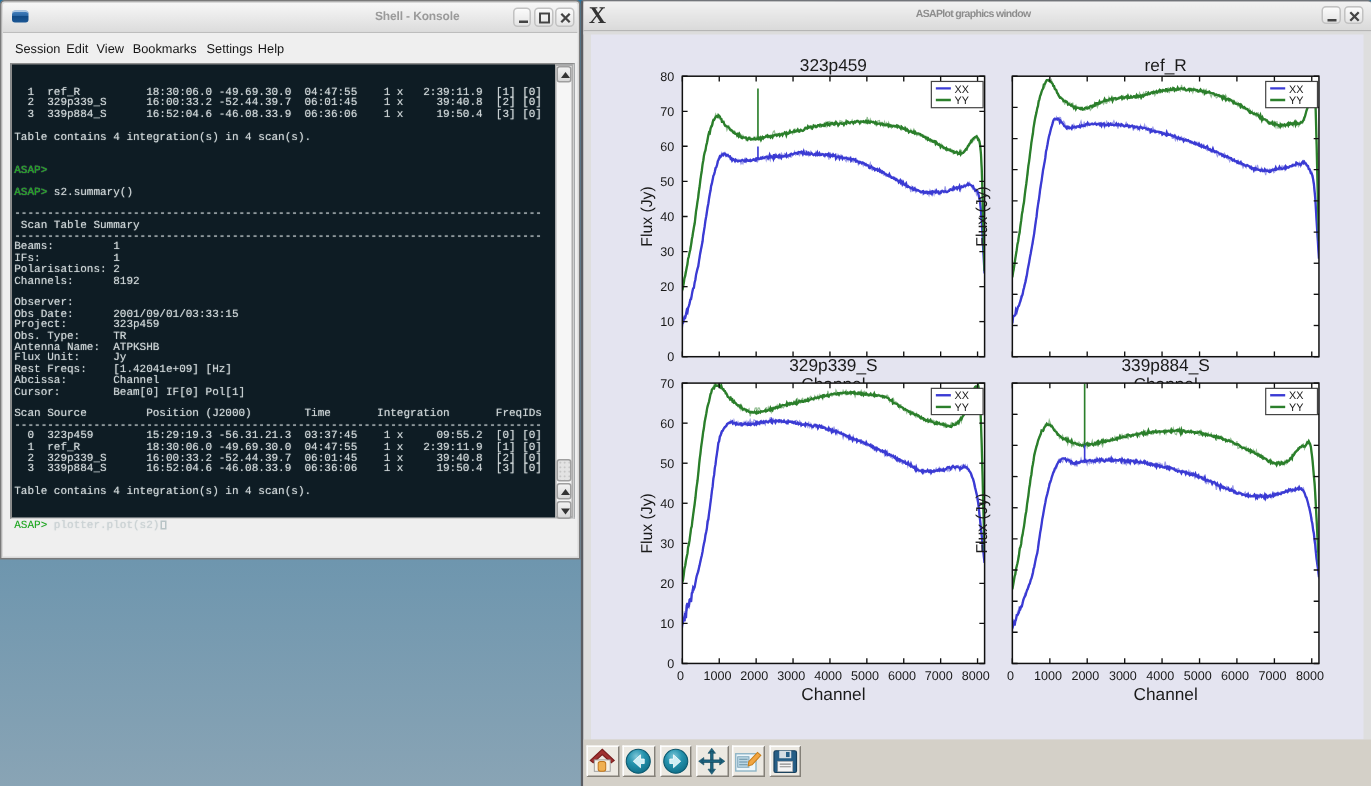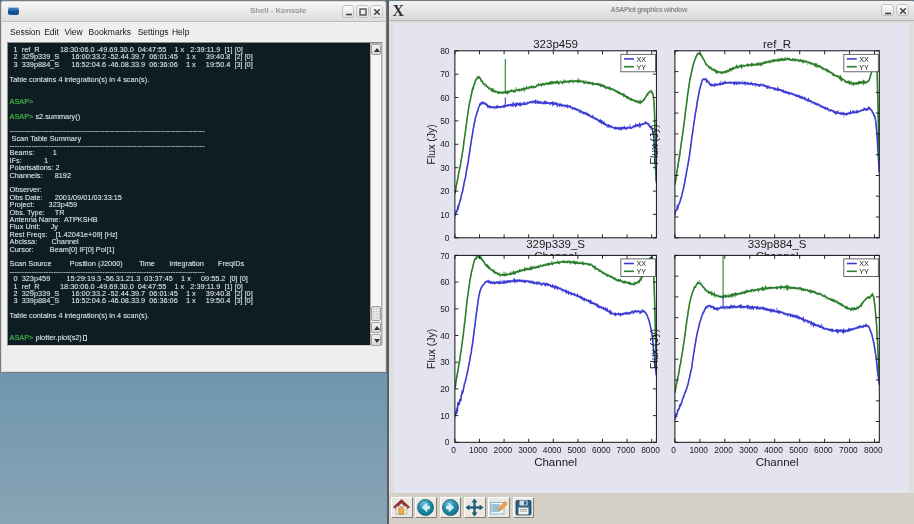--- a/index.html
+++ b/index.html
@@ -7,21 +7,21 @@
 
 #kwin { left:0; top:0; width:387px; height:372.5px; border:1px solid #7a7a7a; border-radius:3px 3px 0 0; background:#efefef; box-shadow:inset 0 0 0 1px #d9d9d9; }
 #ktitle { position:absolute; left:1px; top:1px; right:1px; height:19.5px; background:linear-gradient(#f7f7f7,#dcdcdc); border-bottom:1px solid #bdbdbd; border-radius:2px 2px 0 0; }
 #kicon { position:absolute; left:5.5px; top:4.5px; width:11px; height:8.5px; border-radius:2px; background:linear-gradient(#4a86c4 0%,#2a66a4 45%,#114a86 50%,#1c5794 100%); box-shadow:inset 0 1px 0 rgba(255,255,255,.55); }
 #ktext { position:absolute; left:248px; top:4.4px; font-size:8px; font-weight:bold; color:#9a9a9a; letter-spacing:-0.1px; }
 .tbtn { position:absolute; top:3.2px; width:12.8px; height:12.8px; border:1px solid #c2c2c2; border-radius:3px; background:linear-gradient(#fbfbfb,#e4e4e4); }
 .tbtn svg { position:absolute; left:0; top:0; }
 #kmenu { position:absolute; left:1px; top:21px; right:1px; height:19px; background:#efefef; font-size:8.5px; color:#151515; }
 #kmenu span { position:absolute; top:5px; }
 #kterm { position:absolute; left:5.5px; top:41px; width:376px; height:303.6px; border:1px solid #8c8c8c; border-right-color:#cfcfcf; border-bottom-color:#cfcfcf; background:#0e1c24; }
-#ktext-pre { position:absolute; left:2px; top:3px; font-family:Liberation Sans, sans-serif; font-size:7.345px; line-height:7.395px; letter-spacing:0px; color:#ccd3d5; white-space:pre; text-shadow:0 0 0.7px rgba(190,200,203,.8); }
+#ktext-pre { position:absolute; left:2px; top:16px; font-family:Liberation Mono, monospace; font-size:7.345px; line-height:7.395px; letter-spacing:0px; color:#ccd3d5; white-space:pre; text-shadow:0 0 0.7px rgba(190,200,203,.8); }
 #ktext-pre .g { color:#18a818; }
 .cur { display:inline-block; width:4px; height:6px; border:1px solid #b8c4c6; margin-left:1px; vertical-align:-1px; }
 #kscroll { position:absolute; left:368.5px; top:41.7px; width:12px; height:302.6px; background:#f6f6f6; border:1px solid #adadad; }
 .sbtn { position:absolute; left:0.5px; width:9.8px; background:linear-gradient(#f2f2f2,#d8d8d8); border:1px solid #9f9f9f; border-radius:2px; }
 .sbtn i { position:absolute; left:1.9px; width:0; height:0; border-left:3px solid transparent; border-right:3px solid transparent; }
 .up i { top:3px; border-bottom:4px solid #333; }
 .dn i { top:3.5px; border-top:4px solid #333; }
 #kslider { position:absolute; left:0.5px; top:262.5px; width:9.8px; height:14.5px; border:1px solid #9f9f9f; border-radius:2px; background:radial-gradient(circle,#b9b9b9 26%,transparent 30%) 0 0/3px 3px,#e3e3e3; }
 #ktabs { position:absolute; left:1px; top:345px; right:1px; height:26.5px; background:linear-gradient(#f0f0f0,#d9d9d9); border-top:1px solid #b8b8b8; }
 #knew { position:absolute; left:5.6px; top:4px; width:16.2px; height:15.5px; border:1px solid #909090; border-radius:3.5px; background:linear-gradient(#f4f4f4,#dcdcdc); }

